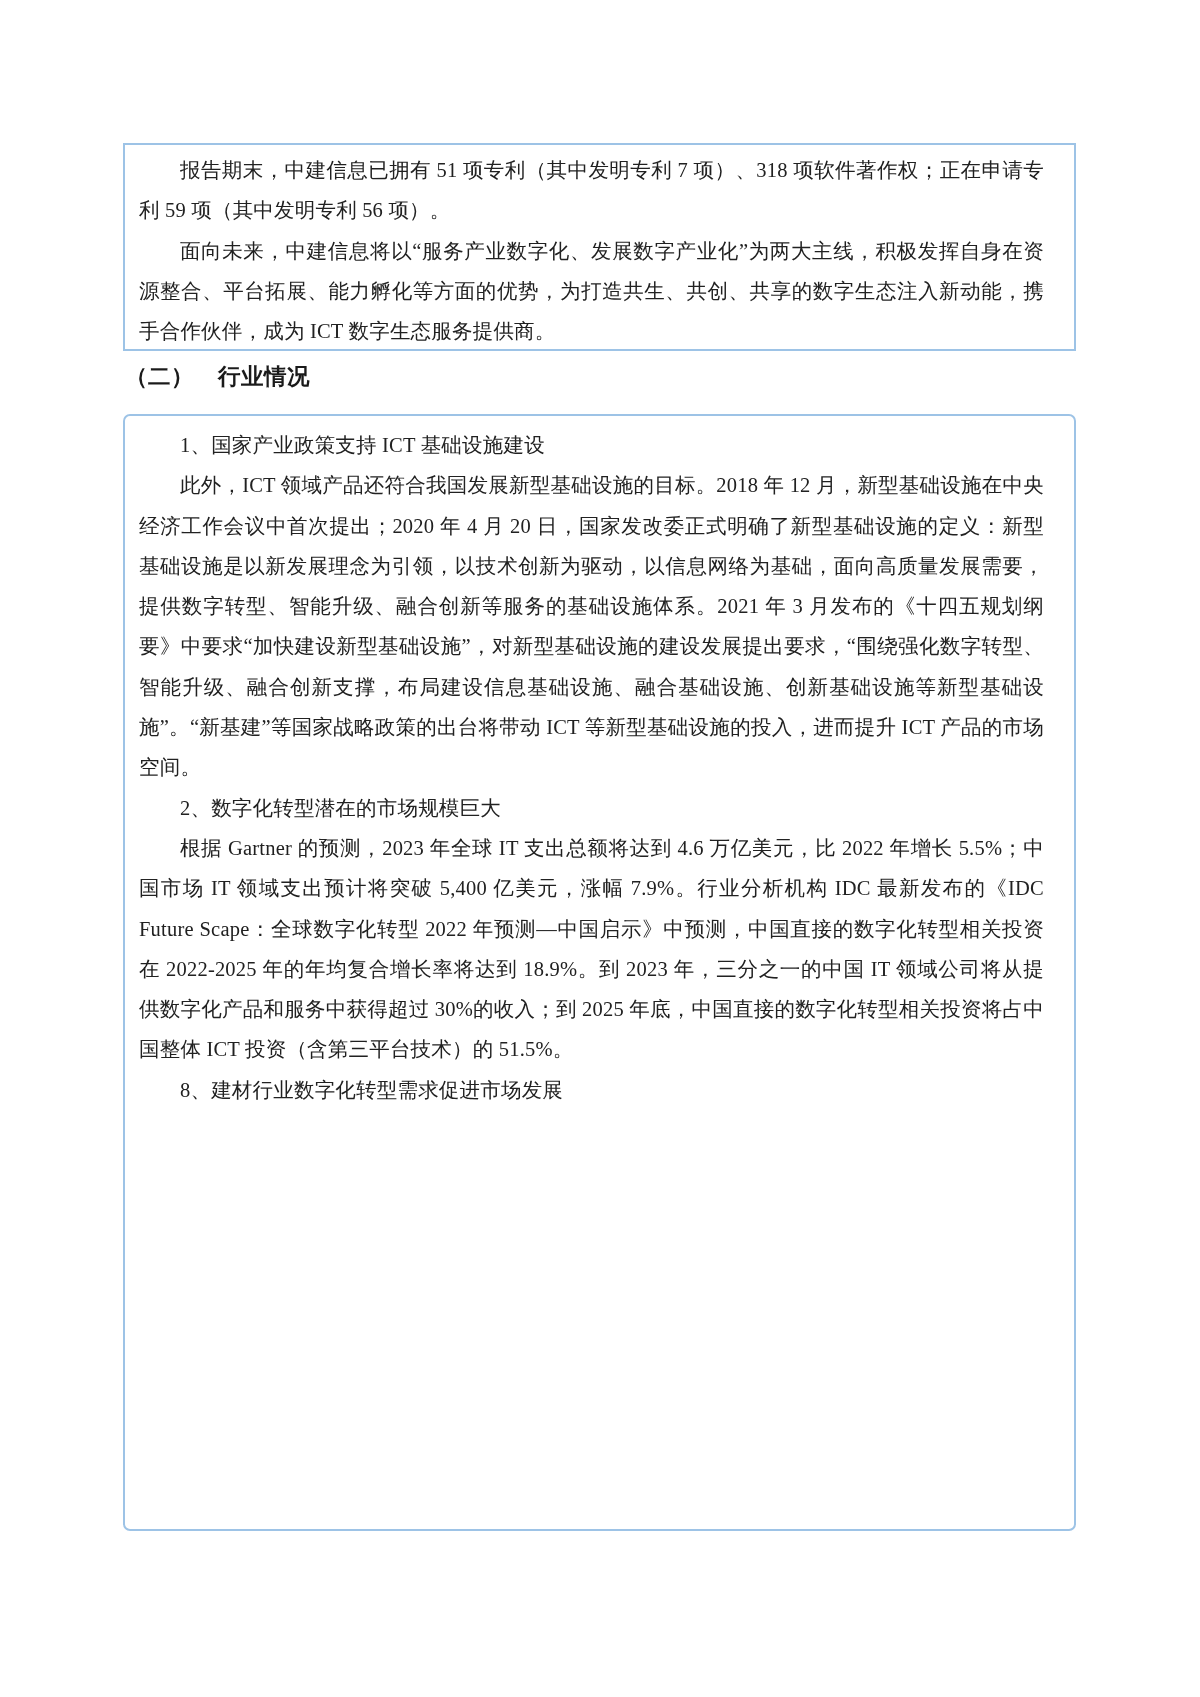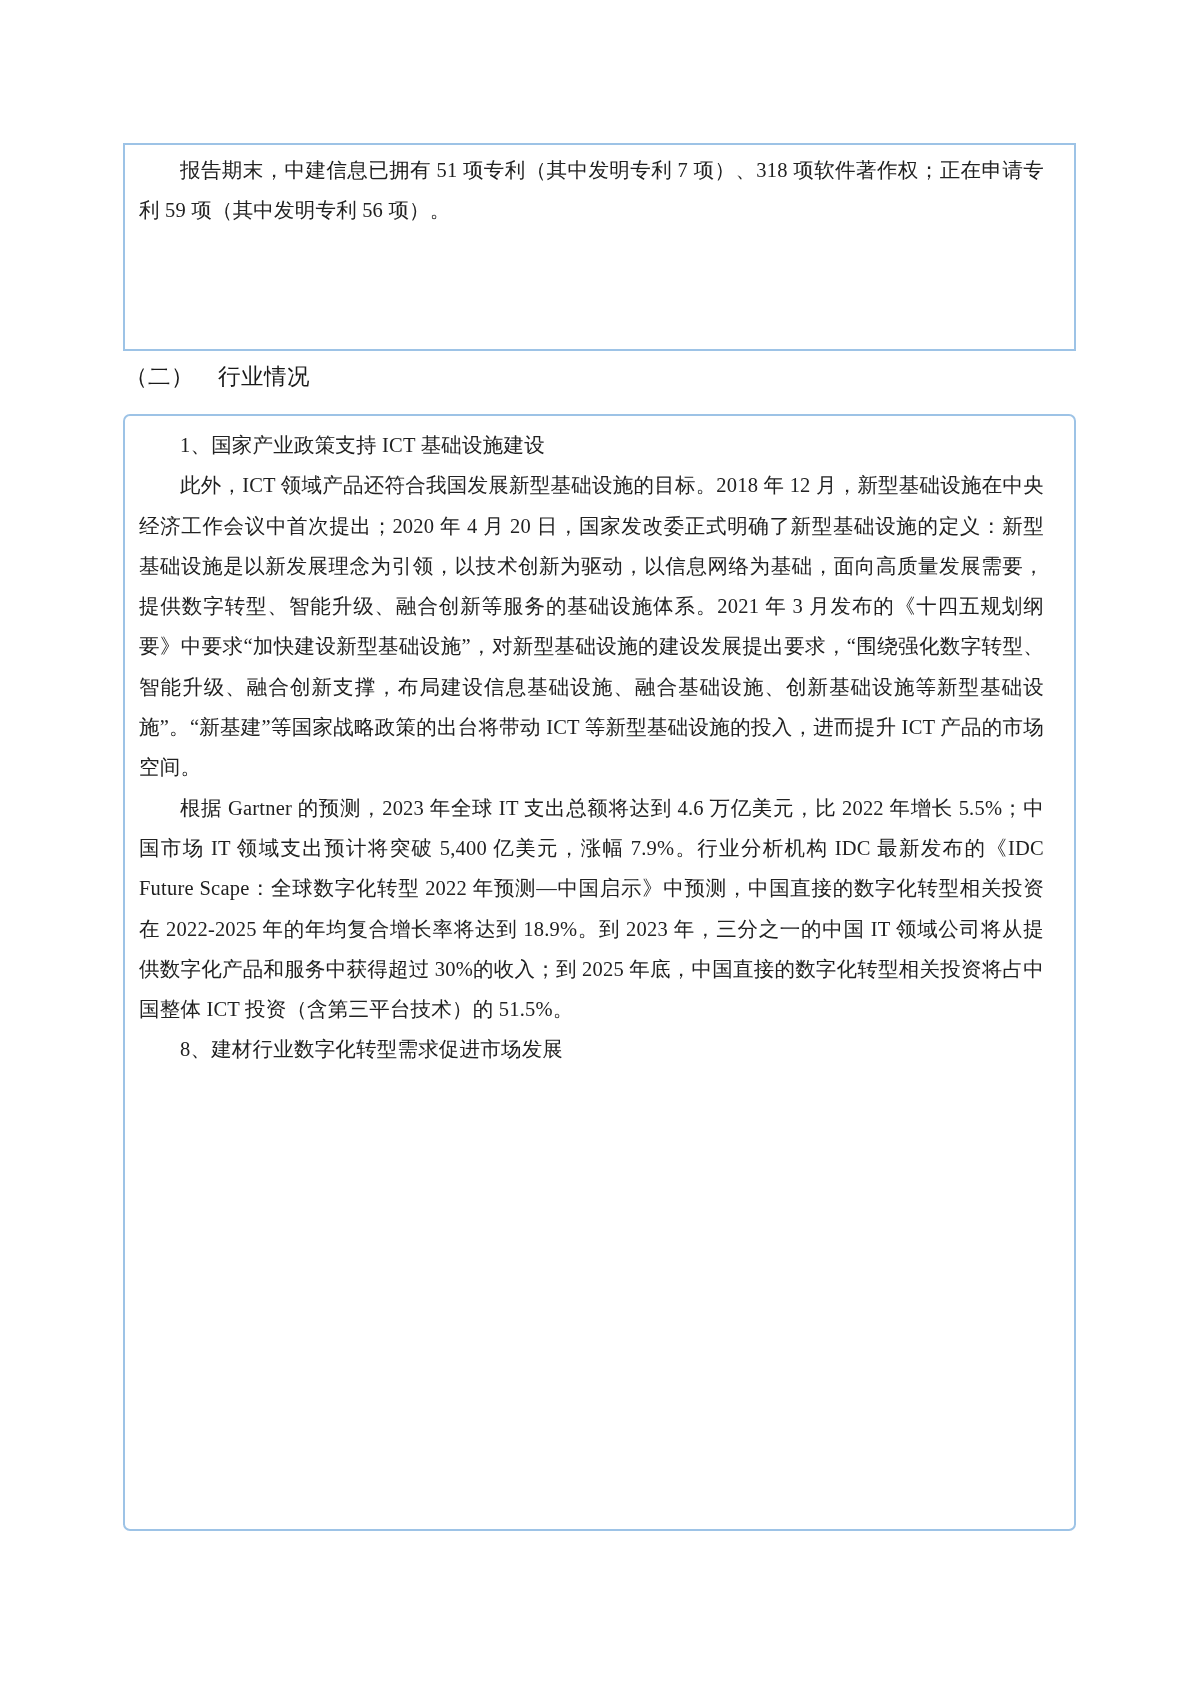--- a/index.html
+++ b/index.html
@@ -45,42 +45,44 @@
     letter-spacing: 0.2px;
     word-break: break-word;
   }
   .section-heading {
     position: absolute;
     left: 125px;
     top: 362px;
     margin: 0;
     font-size: 22.5px;
     line-height: 30px;
-    font-weight: normal;
+    font-weight: bold;
     color: #1a1a1a;
     letter-spacing: 0.5px;
     text-align: right;
   }
   .section-heading .section-number {
     margin-right: 24px;
   }
 </style>
 </head>
 <body>
 
 <div class="page">
 
   <section class="text-box box1">
     <p>报告期末，中建信息已拥有 51 项专利（其中发明专利 7 项）、318 项软件著作权；正在申请专利 59 项（其中发明专利 56 项）。</p>
+    <p>面向未来，中建信息将以“服务产业数字化、发展数字产业化”为两大主线，积极发挥自身在资源整合、平台拓展、能力孵化等方面的优势，为打造共生、共创、共享的数字生态注入新动能，携手合作伙伴，成为 ICT 数字生态服务提供商。</p>
   </section>
 
   <h2 class="section-heading">
     <span class="section-number">（二）</span><span>行业情况</span>
   </h2>
 
   <section class="text-box box2">
     <p>1、国家产业政策支持 ICT 基础设施建设</p>
     <p>此外，ICT 领域产品还符合我国发展新型基础设施的目标。2018 年 12 月，新型基础设施在中央经济工作会议中首次提出；2020 年 4 月 20 日，国家发改委正式明确了新型基础设施的定义：新型基础设施是以新发展理念为引领，以技术创新为驱动，以信息网络为基础，面向高质量发展需要，提供数字转型、智能升级、融合创新等服务的基础设施体系。2021 年 3 月发布的《十四五规划纲要》中要求“加快建设新型基础设施”，对新型基础设施的建设发展提出要求，“围绕强化数字转型、智能升级、融合创新支撑，布局建设信息基础设施、融合基础设施、创新基础设施等新型基础设施”。“新基建”等国家战略政策的出台将带动 ICT 等新型基础设施的投入，进而提升 ICT 产品的市场空间。</p>
+    <p>2、数字化转型潜在的市场规模巨大</p>
     <p>根据 Gartner 的预测，2023 年全球 IT 支出总额将达到 4.6 万亿美元，比 2022 年增长 5.5%；中国市场 IT 领域支出预计将突破 5,400 亿美元，涨幅 7.9%。行业分析机构 IDC 最新发布的《IDC Future Scape：全球数字化转型 2022 年预测—中国启示》中预测，中国直接的数字化转型相关投资在 2022-2025 年的年均复合增长率将达到 18.9%。到 2023 年，三分之一的中国 IT 领域公司将从提供数字化产品和服务中获得超过 30%的收入；到 2025 年底，中国直接的数字化转型相关投资将占中国整体 ICT 投资（含第三平台技术）的 51.5%。</p>
     <p>8、建材行业数字化转型需求促进市场发展</p>
   </section>
 
 </div>
 
 </body></html>

